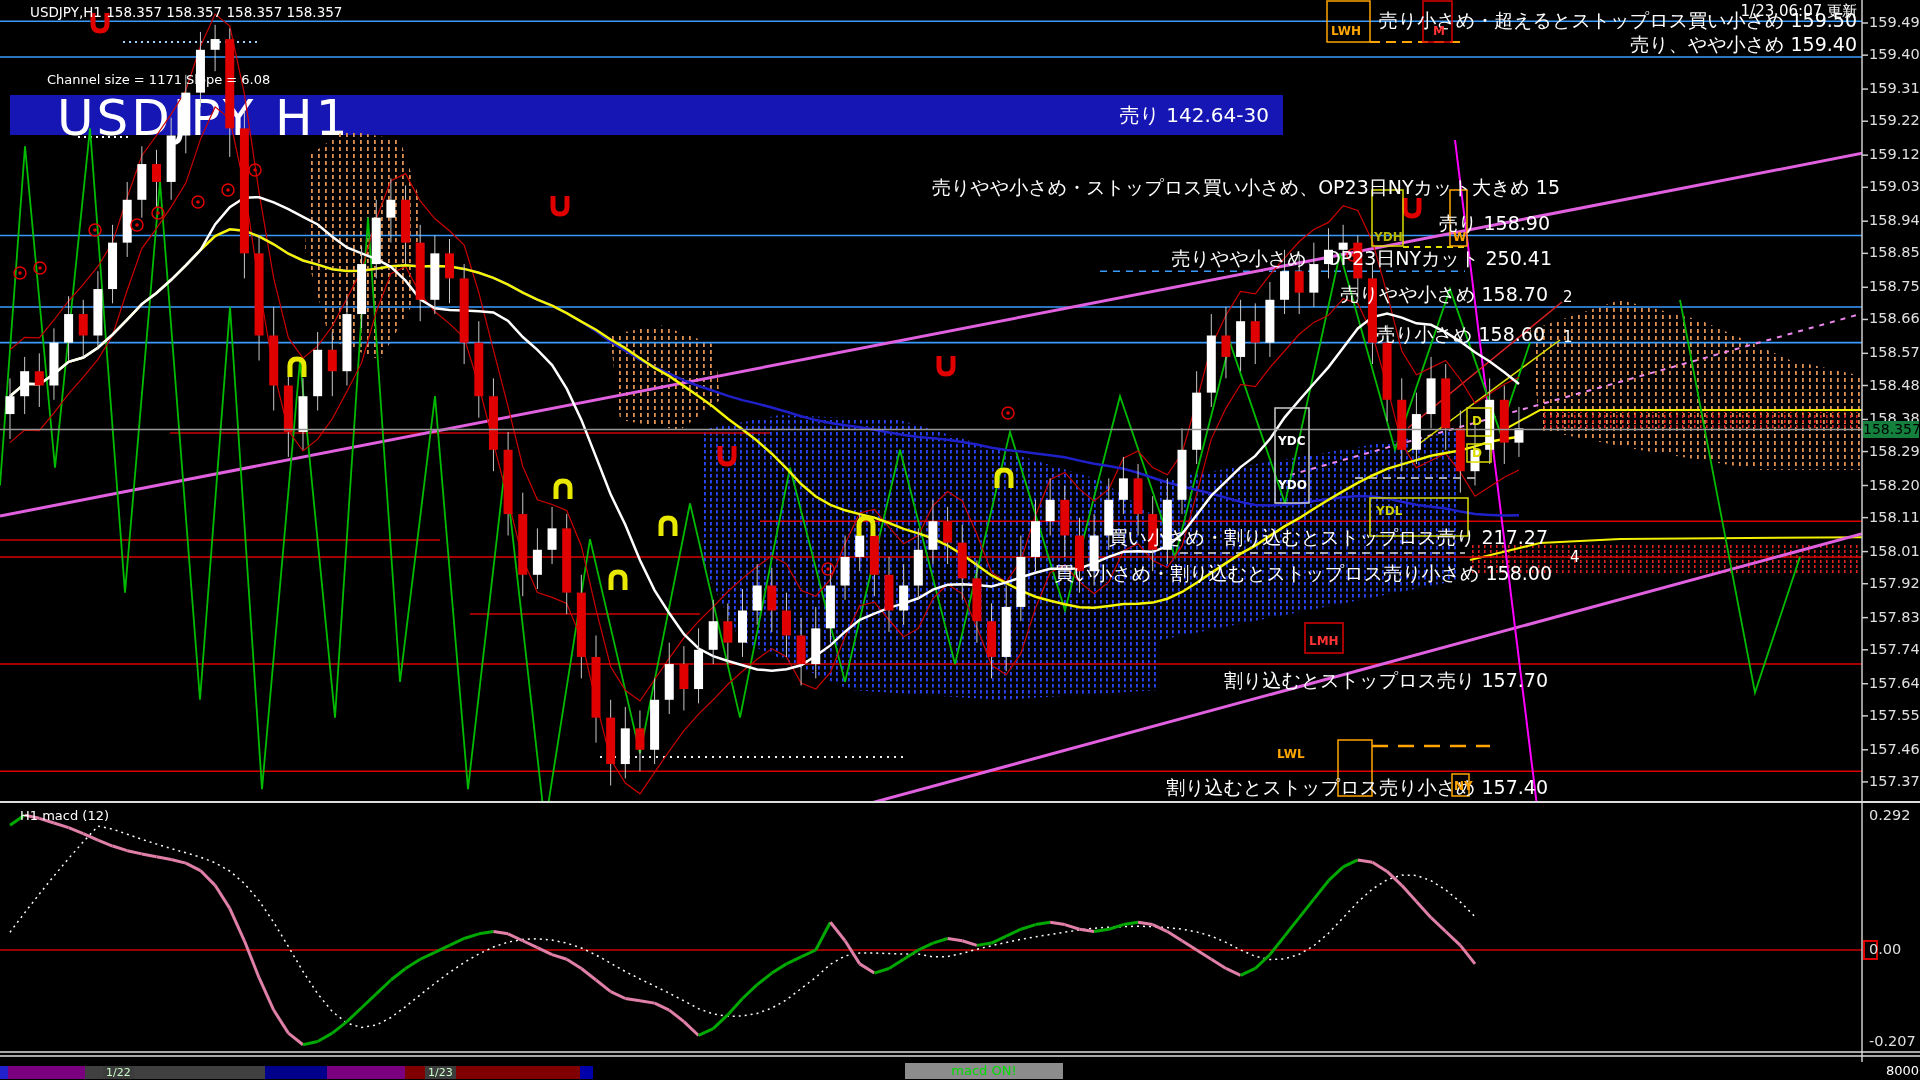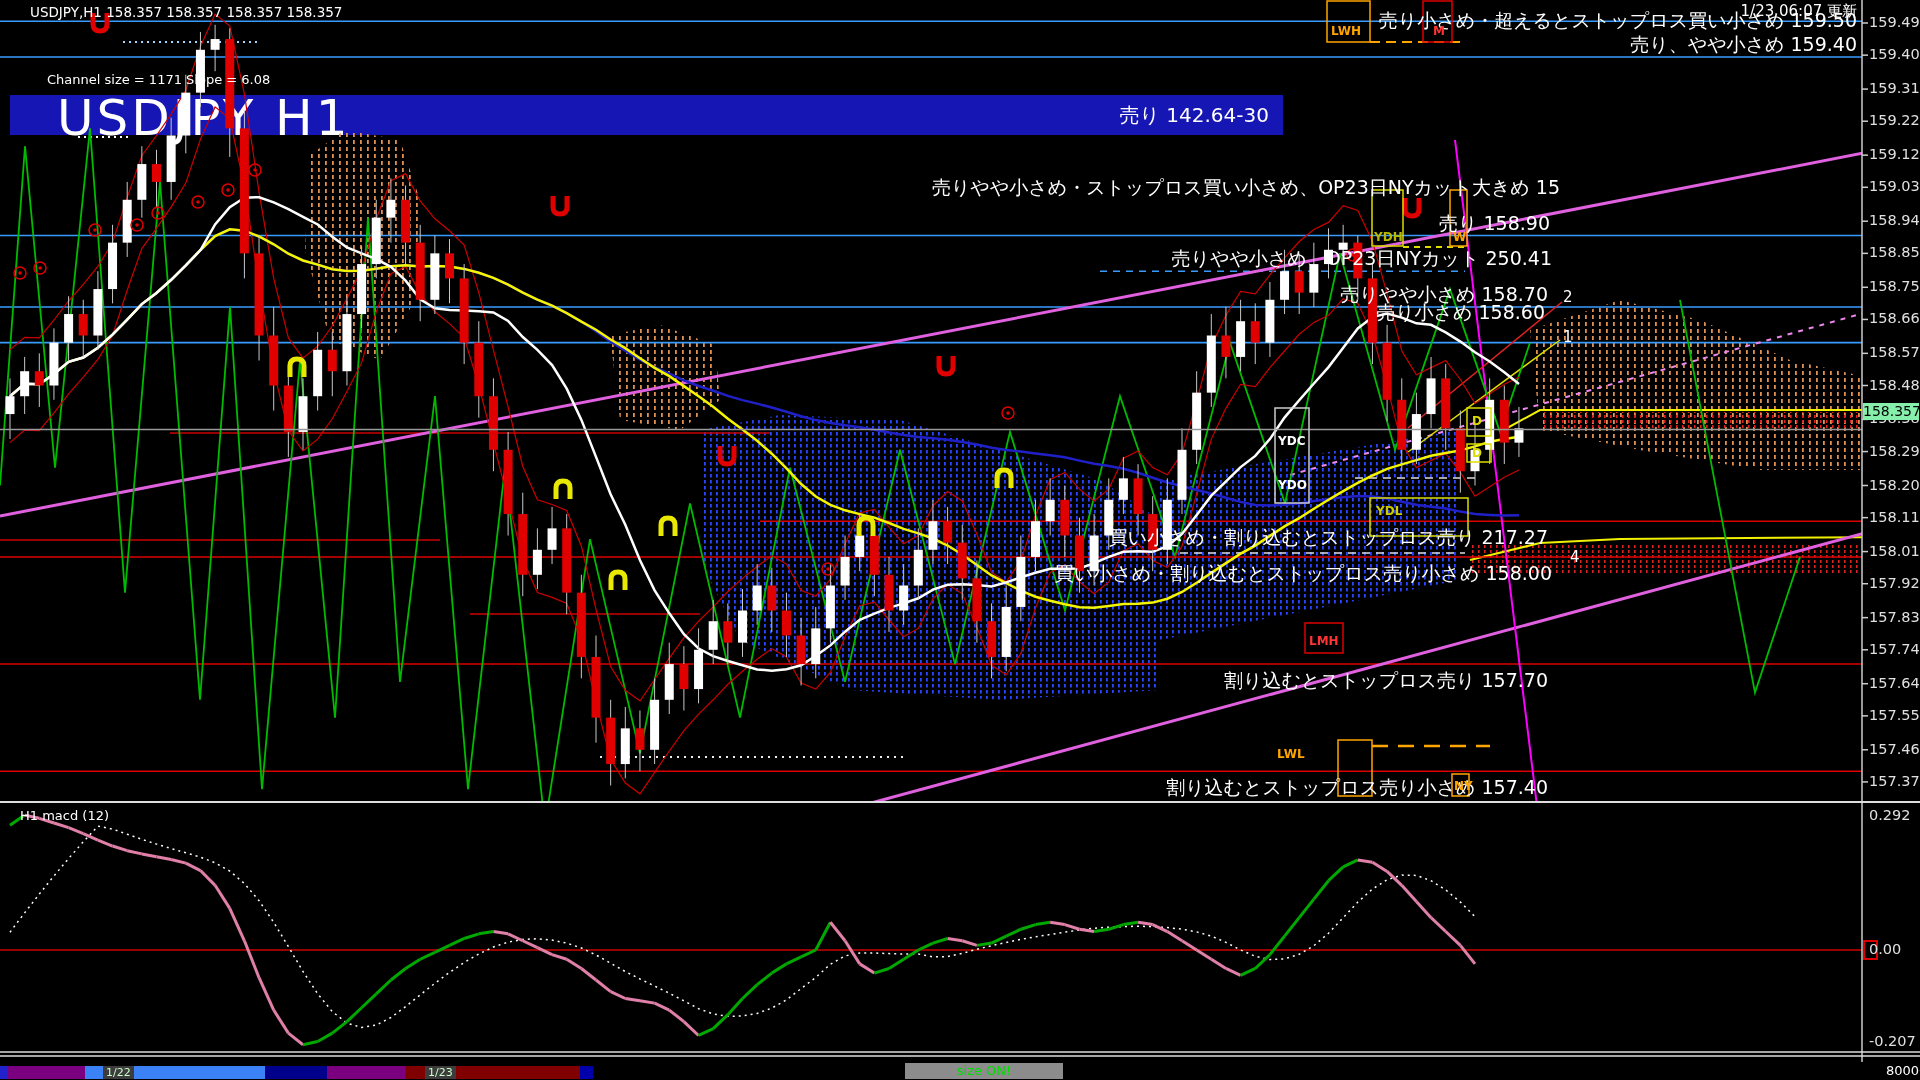--- a/index.html
+++ b/index.html
@@ -10,21 +10,21 @@
   #banner-sell{position:absolute;right:14px;top:0;line-height:40px;font-size:20px;color:#fff;white-space:nowrap;}
   #chart{position:absolute;left:0;top:0;z-index:2;}
   .lbl{position:absolute;color:#fff;font-size:13px;white-space:nowrap;z-index:3;margin-left:20px;}
   #ohlc{left:10px;top:4px;font-size:13.5px;}
   #chaninfo{left:27px;top:72px;}
   #updated{right:63px;top:2px;font-size:15px;}
   #macdlabel{left:0;top:808px;}
   #vol{left:1866px;top:1063px;}
   #ann-layer .ann{position:absolute;color:#fff;font-size:19px;white-space:nowrap;z-index:3;}
   #axis-layer .tick{position:absolute;left:1869px;color:#e0e0e0;font-size:14.5px;white-space:nowrap;z-index:3;}
-  #curtag{position:absolute;left:1863px;top:403px;width:56px;height:17px;background:#86efac;color:#000;
+  #curtag{position:absolute;left:1863px;top:421px;width:56px;height:17px;background:#15803d;color:#000;
           font-size:14px;line-height:17px;text-align:center;z-index:4;}
   #obj-layer .obj{position:absolute;font-size:12px;font-weight:bold;white-space:nowrap;z-index:3;}
   #obj-layer .num{position:absolute;font-size:15px;color:#fff;z-index:3;}
   #tl{position:absolute;left:0;top:1066px;width:1920px;height:13px;z-index:3;}
   #tl .seg{position:absolute;top:0;height:13px;}
   #tl .seg span{position:absolute;top:0;height:13px;line-height:13px;font-size:11px;color:#ccffcc;background:#3c3c3c;padding:0 3px;}
   #macdbtn{position:absolute;left:905px;top:1063px;width:158px;height:16px;background:#8c8c8c;color:#00dd00;
            font-size:13px;line-height:16px;text-align:center;z-index:4;cursor:pointer;}
 </style>
 </head>
@@ -512,21 +512,21 @@
   <div class="lbl" id="updated">1/23 06:07 更新</div>
   <div class="lbl" id="macdlabel">H1  macd (12)</div>
   <div class="lbl" id="vol">80000</div>
   <div id="ann-layer">
       <div class="ann" style="right: 63px; top: 8px;">売り小さめ・超えるとストップロス買い小さめ 159.50</div>
       <div class="ann" style="right: 63px; top: 31.9286px;">売り、やや小さめ 159.40</div>
       <div class="ann" style="right: 360px; top: 174.786px;">売りやや小さめ・ストップロス買い小さめ、OP23日NYカット大きめ 15</div>
       <div class="ann" style="right: 370px; top: 210.5px;">売り 158.90</div>
       <div class="ann" style="right: 368px; top: 246.214px;">売りやや小さめ、OP23日NYカット 250.41</div>
       <div class="ann" style="right: 372px; top: 281.929px;">売りやや小さめ 158.70</div>
-      <div class="ann" style="right: 375px; top: 300px;">売り小さめ 158.60</div>
+      <div class="ann" style="right: 375px; top: 322px;">売り小さめ 158.60</div>
       <div class="ann" style="right: 372px; top: 525.214px;">買い小さめ・割り込むとストップロス売り 217.27</div>
       <div class="ann" style="right: 368px; top: 560.929px;">買い小さめ・割り込むとストップロス売り小さめ 158.00</div>
       <div class="ann" style="right: 372px; top: 668.071px;">割り込むとストップロス売り 157.70</div>
       <div class="ann" style="right: 372px; top: 775.214px;">割り込むとストップロス売り小さめ 157.40</div>
     </div>
   <div id="axis-layer">
       <div class="tick" style="top: 14px;">159.495</div>
       <div class="tick" style="top: 46.1429px;">159.405</div>
       <div class="tick" style="top: 80.0714px;">159.310</div>
       <div class="tick" style="top: 112.214px;">159.220</div>
@@ -568,25 +568,25 @@
       <div class="obj" style="left: 1277px; top: 747px; color: rgb(255, 165, 0);">LWL</div>
       <div class="obj" style="left: 1454px; top: 779px; color: rgb(255, 165, 0);">NY</div>
       <div class="num" style="left: 1563px; top: 288px;">2</div>
       <div class="num" style="left: 1563px; top: 328px;">1</div>
       <div class="num" style="left: 1570px; top: 548px;">4</div>
     </div>
   <div id="curtag">158.357</div>
   <div id="tl">
       <div class="seg" style="left: 0px; width: 8px; background: rgb(34, 34, 204);"></div>
       <div class="seg" style="left: 8px; width: 77px; background: rgb(122, 0, 128);"></div>
-      <div class="seg" style="left: 85px; width: 180px; background: #3b82f6;">
+      <div class="seg" style="left: 85px; width: 180px; background: #404040;">
         <span style="left: 18px;">1/22</span>
       </div>
       <div class="seg" style="left: 265px; width: 62px; background: rgb(0, 0, 139);"></div>
       <div class="seg" style="left: 327px; width: 78px; background: rgb(122, 0, 128);"></div>
       <div class="seg" style="left: 405px; width: 175px; background: rgb(128, 0, 0);">
         <span style="left: 20px;">1/23</span>
       </div>
       <div class="seg" style="left: 580px; width: 13px; background: rgb(0, 0, 170);"></div>
       <div class="seg" style="left: 593px; width: 1269px; background: rgb(0, 0, 0);"></div>
     </div>
-  <div id="macdbtn">size ON!</div>
+  <div id="macdbtn">macd ON!</div>
 </div>
 
 </body></html>

